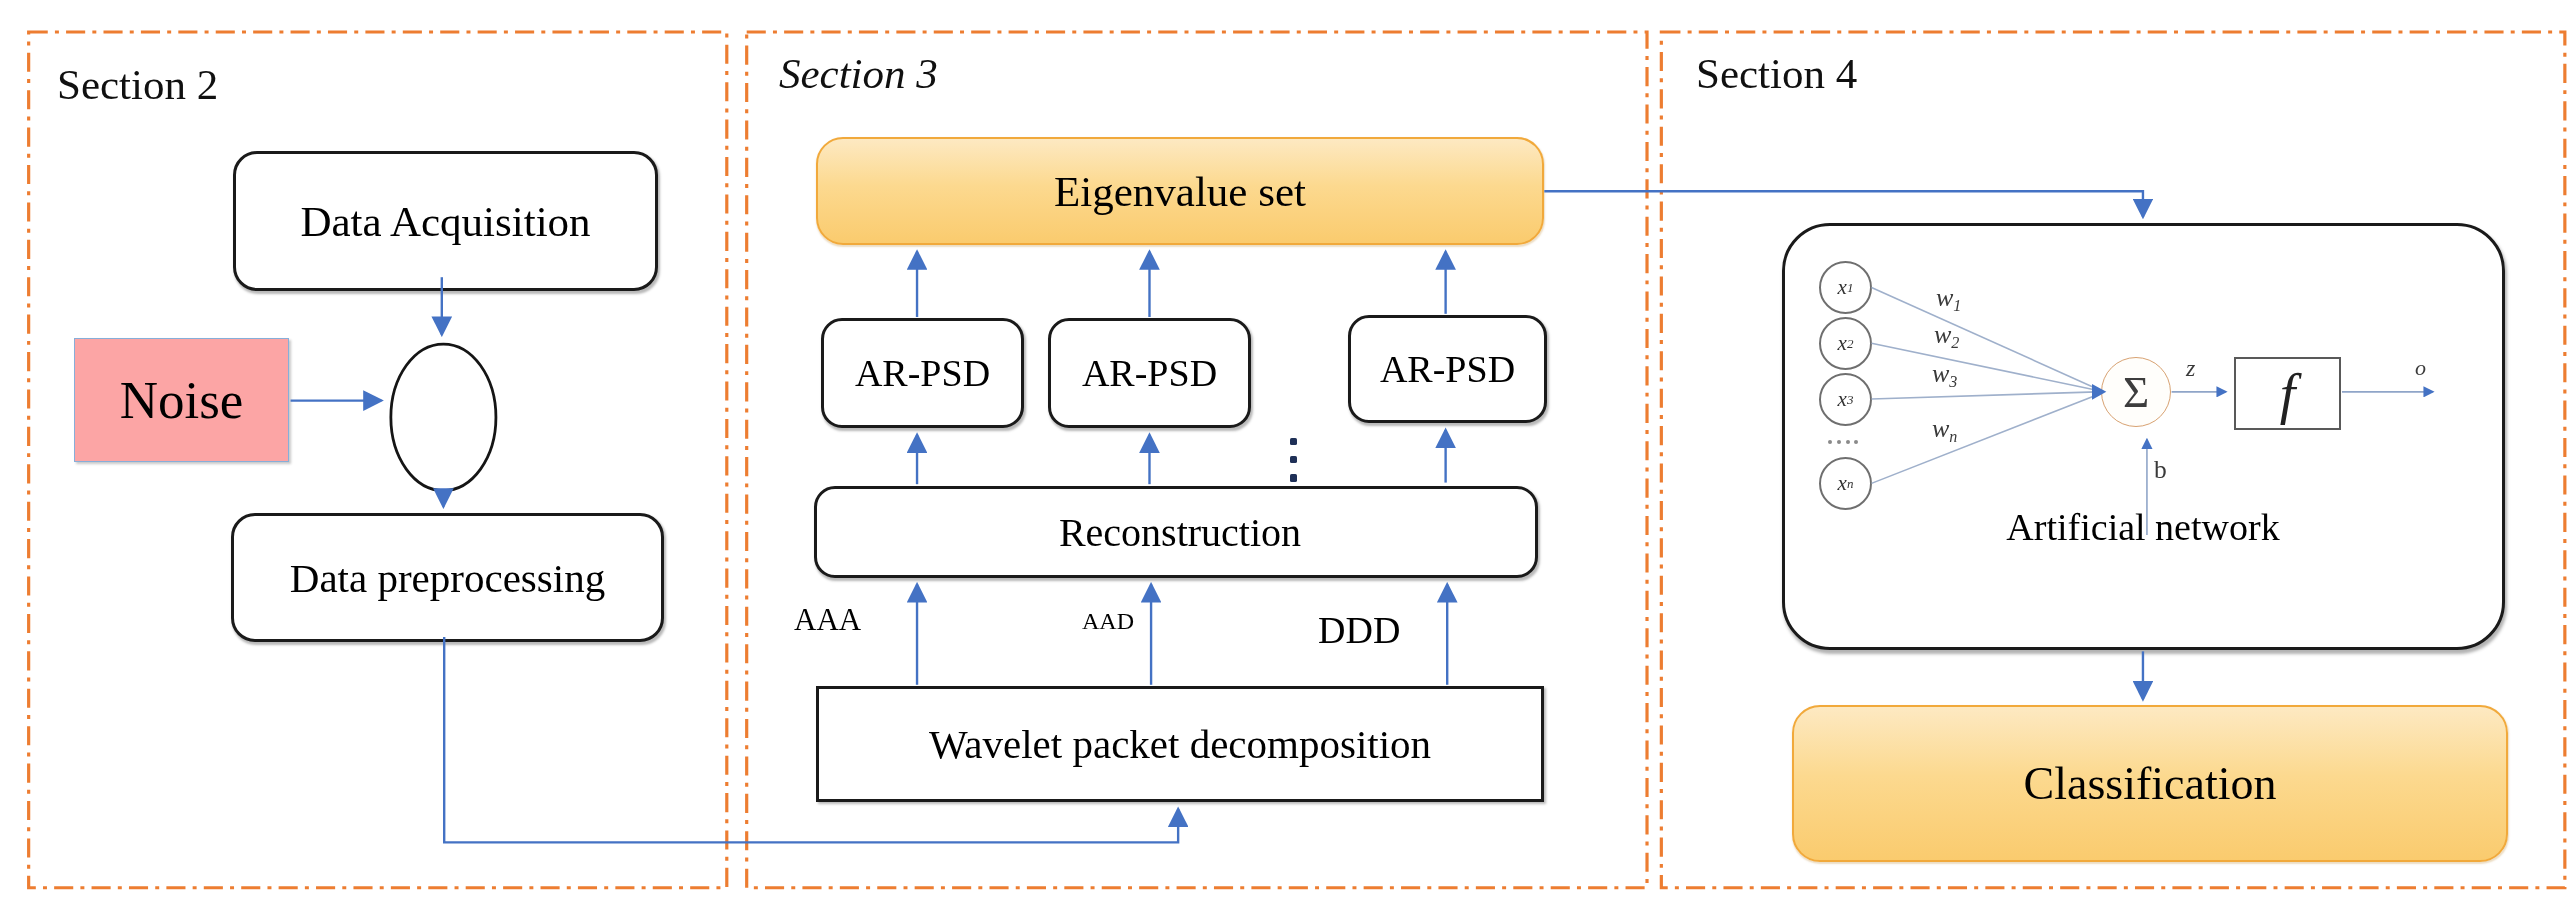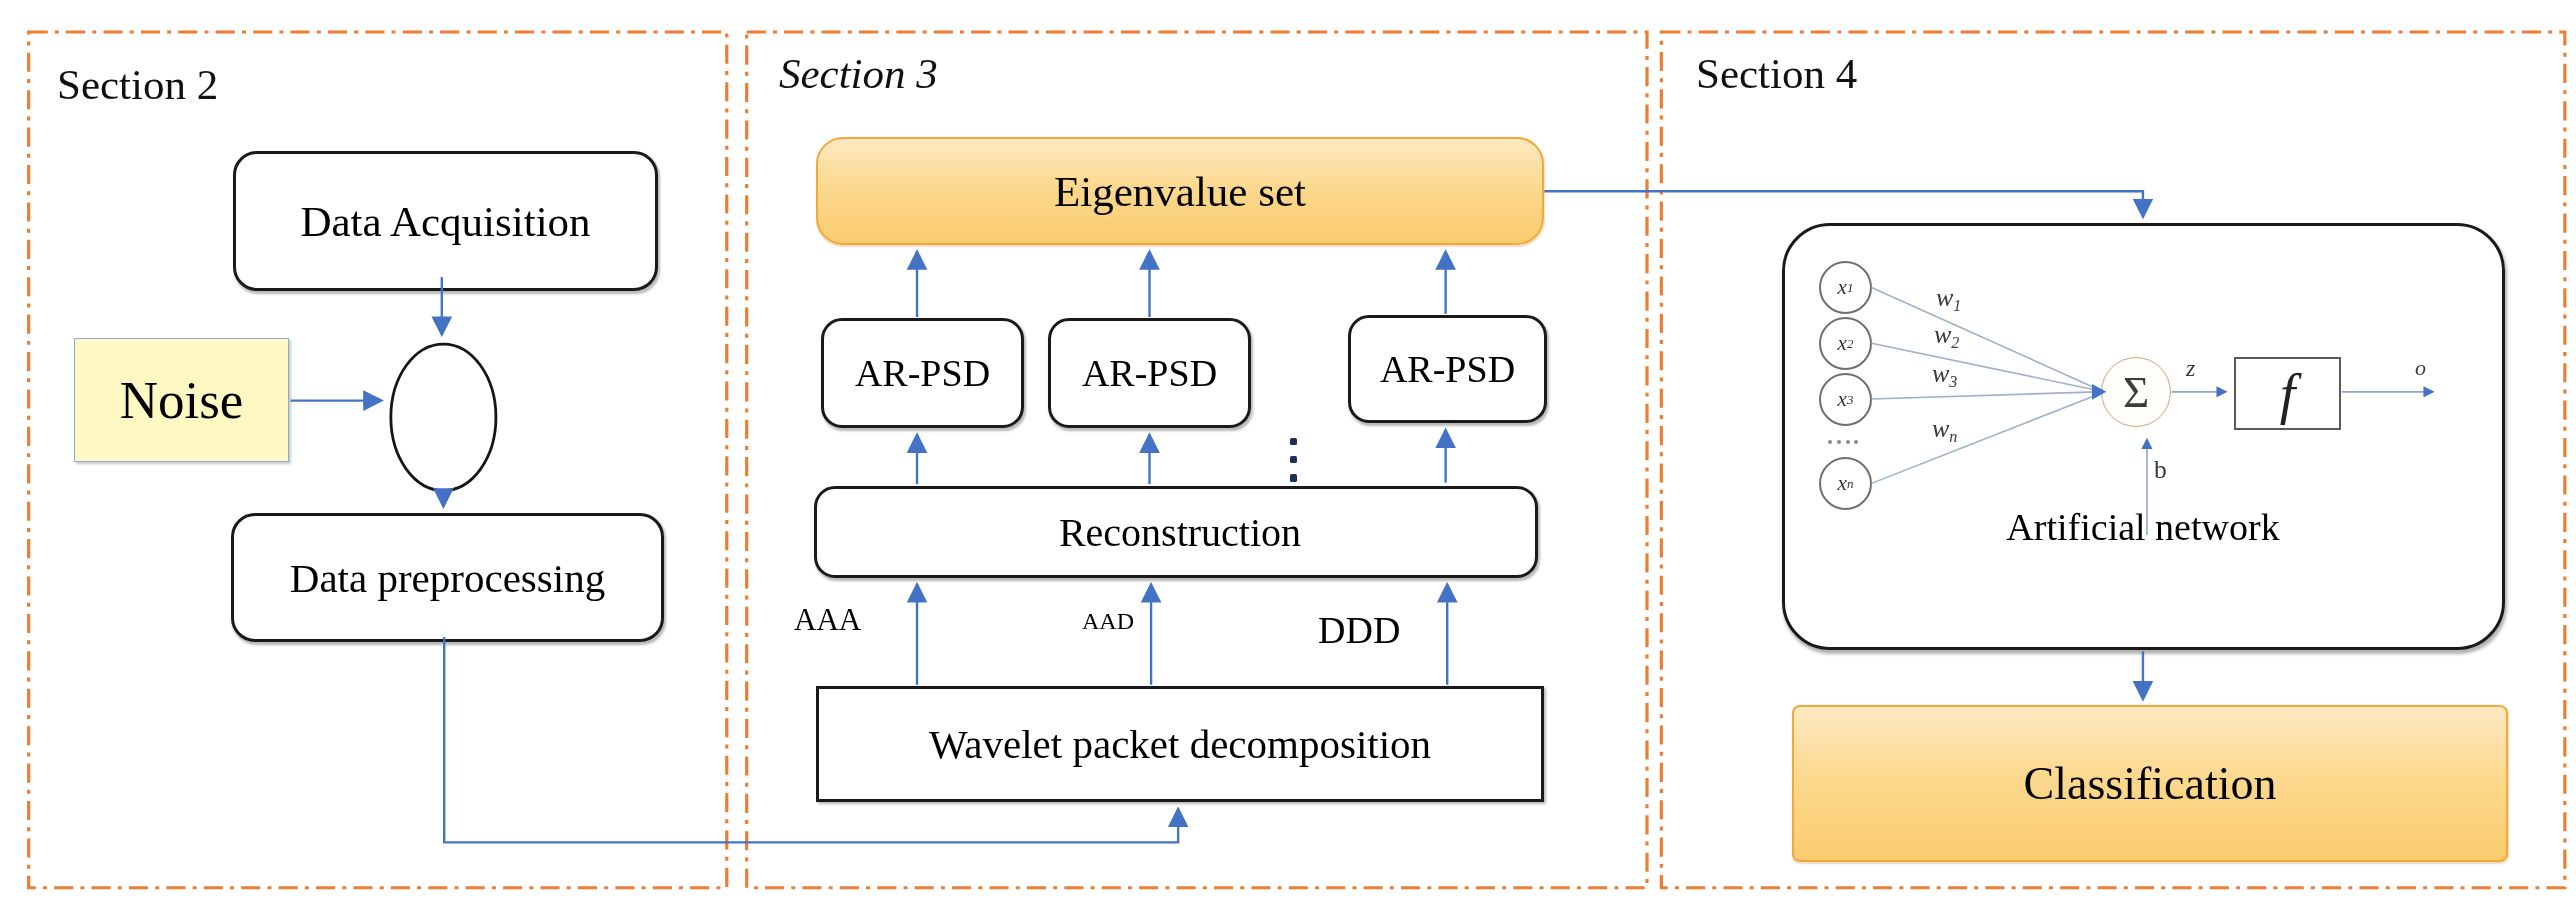--- a/index.html
+++ b/index.html
@@ -7,21 +7,21 @@
           font-family:"Liberation Serif","DejaVu Serif",serif;color:#000;}
   .abs{position:absolute;box-sizing:border-box;}
   .sec-title{font-size:43px;color:#101010;white-space:nowrap;z-index:2;}
   .box{position:absolute;box-sizing:border-box;display:flex;align-items:center;justify-content:center;
        text-align:center;background:#fff;border:3.2px solid #1a1a1a;z-index:2;
        box-shadow:1.6px 2.4px 2.4px rgba(0,0,0,0.28);}
   .r30{border-radius:24px;}
   .r26{border-radius:21px;}
   .orange{background:linear-gradient(180deg,#FDE9C2 0%,#FCD98F 45%,#FACB6E 100%);
           border:2.4px solid #F1A93B;box-shadow:0.8px 1.6px 1.6px rgba(180,120,20,0.25);}
-  .noise{background:#fef9c3;border:1.6px solid #87AED9;box-shadow:1.6px 2.4px 2.4px rgba(0,0,0,0.22);}
+  .noise{background:#fca5a5;border:1.6px solid #87AED9;box-shadow:1.6px 2.4px 2.4px rgba(0,0,0,0.22);}
   .plain-label{position:absolute;white-space:nowrap;z-index:2;}
   .nn-circle{position:absolute;box-sizing:border-box;border:2px solid #6f6f6f;border-radius:50%;
              background:#fff;display:flex;align-items:center;justify-content:center;
              font-style:italic;font-size:21px;color:#333;z-index:2;}
   .w-label{position:absolute;font-style:italic;font-size:26px;color:#3a3a3a;z-index:2;white-space:nowrap;}
   .small-io{position:absolute;font-style:italic;font-size:24px;color:#3a3a3a;z-index:2;}
   sub{font-size:0.62em;line-height:0;vertical-align:-0.28em;}
   .vdots{position:absolute;display:flex;flex-direction:column;gap:11px;z-index:2;}
   .vdots .dot{width:7.2px;height:7.2px;background:#1F3057;border-radius:1.6px;}
   .hdots{position:absolute;display:flex;flex-direction:row;gap:4.8px;z-index:2;}
@@ -112,21 +112,21 @@
 
   <div class="abs" style="left:2234px;top:357px;width:107px;height:73px;border:2.4px solid #595959;background:#fff;
        display:flex;align-items:center;justify-content:center;font-style:italic;font-size:56px;color:#222;z-index:2;">f</div>
 
   <div class="small-io" style="left:2415px;top:355px;font-size:22px;">o</div>
 
   <div class="small-io" style="left:2154px;top:455px;font-size:25.5px;font-style:normal;">b</div>
 
   <div class="plain-label" style="left:1952px;top:505px;width:382px;text-align:center;font-size:38px;">Artificial network</div>
 
-  <div class="box orange" style="left:1792px;top:705px;width:716px;height:157px;font-size:46px;border-radius:8px;">Classification</div>
+  <div class="box orange" style="left:1792px;top:705px;width:716px;height:157px;font-size:46px;border-radius:28px;">Classification</div>
 
   <svg class="overlay" width="2576" height="919" viewBox="0 0 3236 1154">
     <defs>
       <marker id="mArr" markerUnits="userSpaceOnUse" markerWidth="26" markerHeight="26" viewBox="0 0 12 12" refX="10.5" refY="6" orient="auto">
         <path d="M0 0 L12 6 L0 12 Z" fill="#4472C4"></path>
       </marker>
       <marker id="mArrS" markerUnits="userSpaceOnUse" markerWidth="14" markerHeight="14" viewBox="0 0 12 12" refX="10" refY="6" orient="auto">
         <path d="M0 0 L12 6 L0 12 Z" fill="#4472C4"></path>
       </marker>
     </defs>

